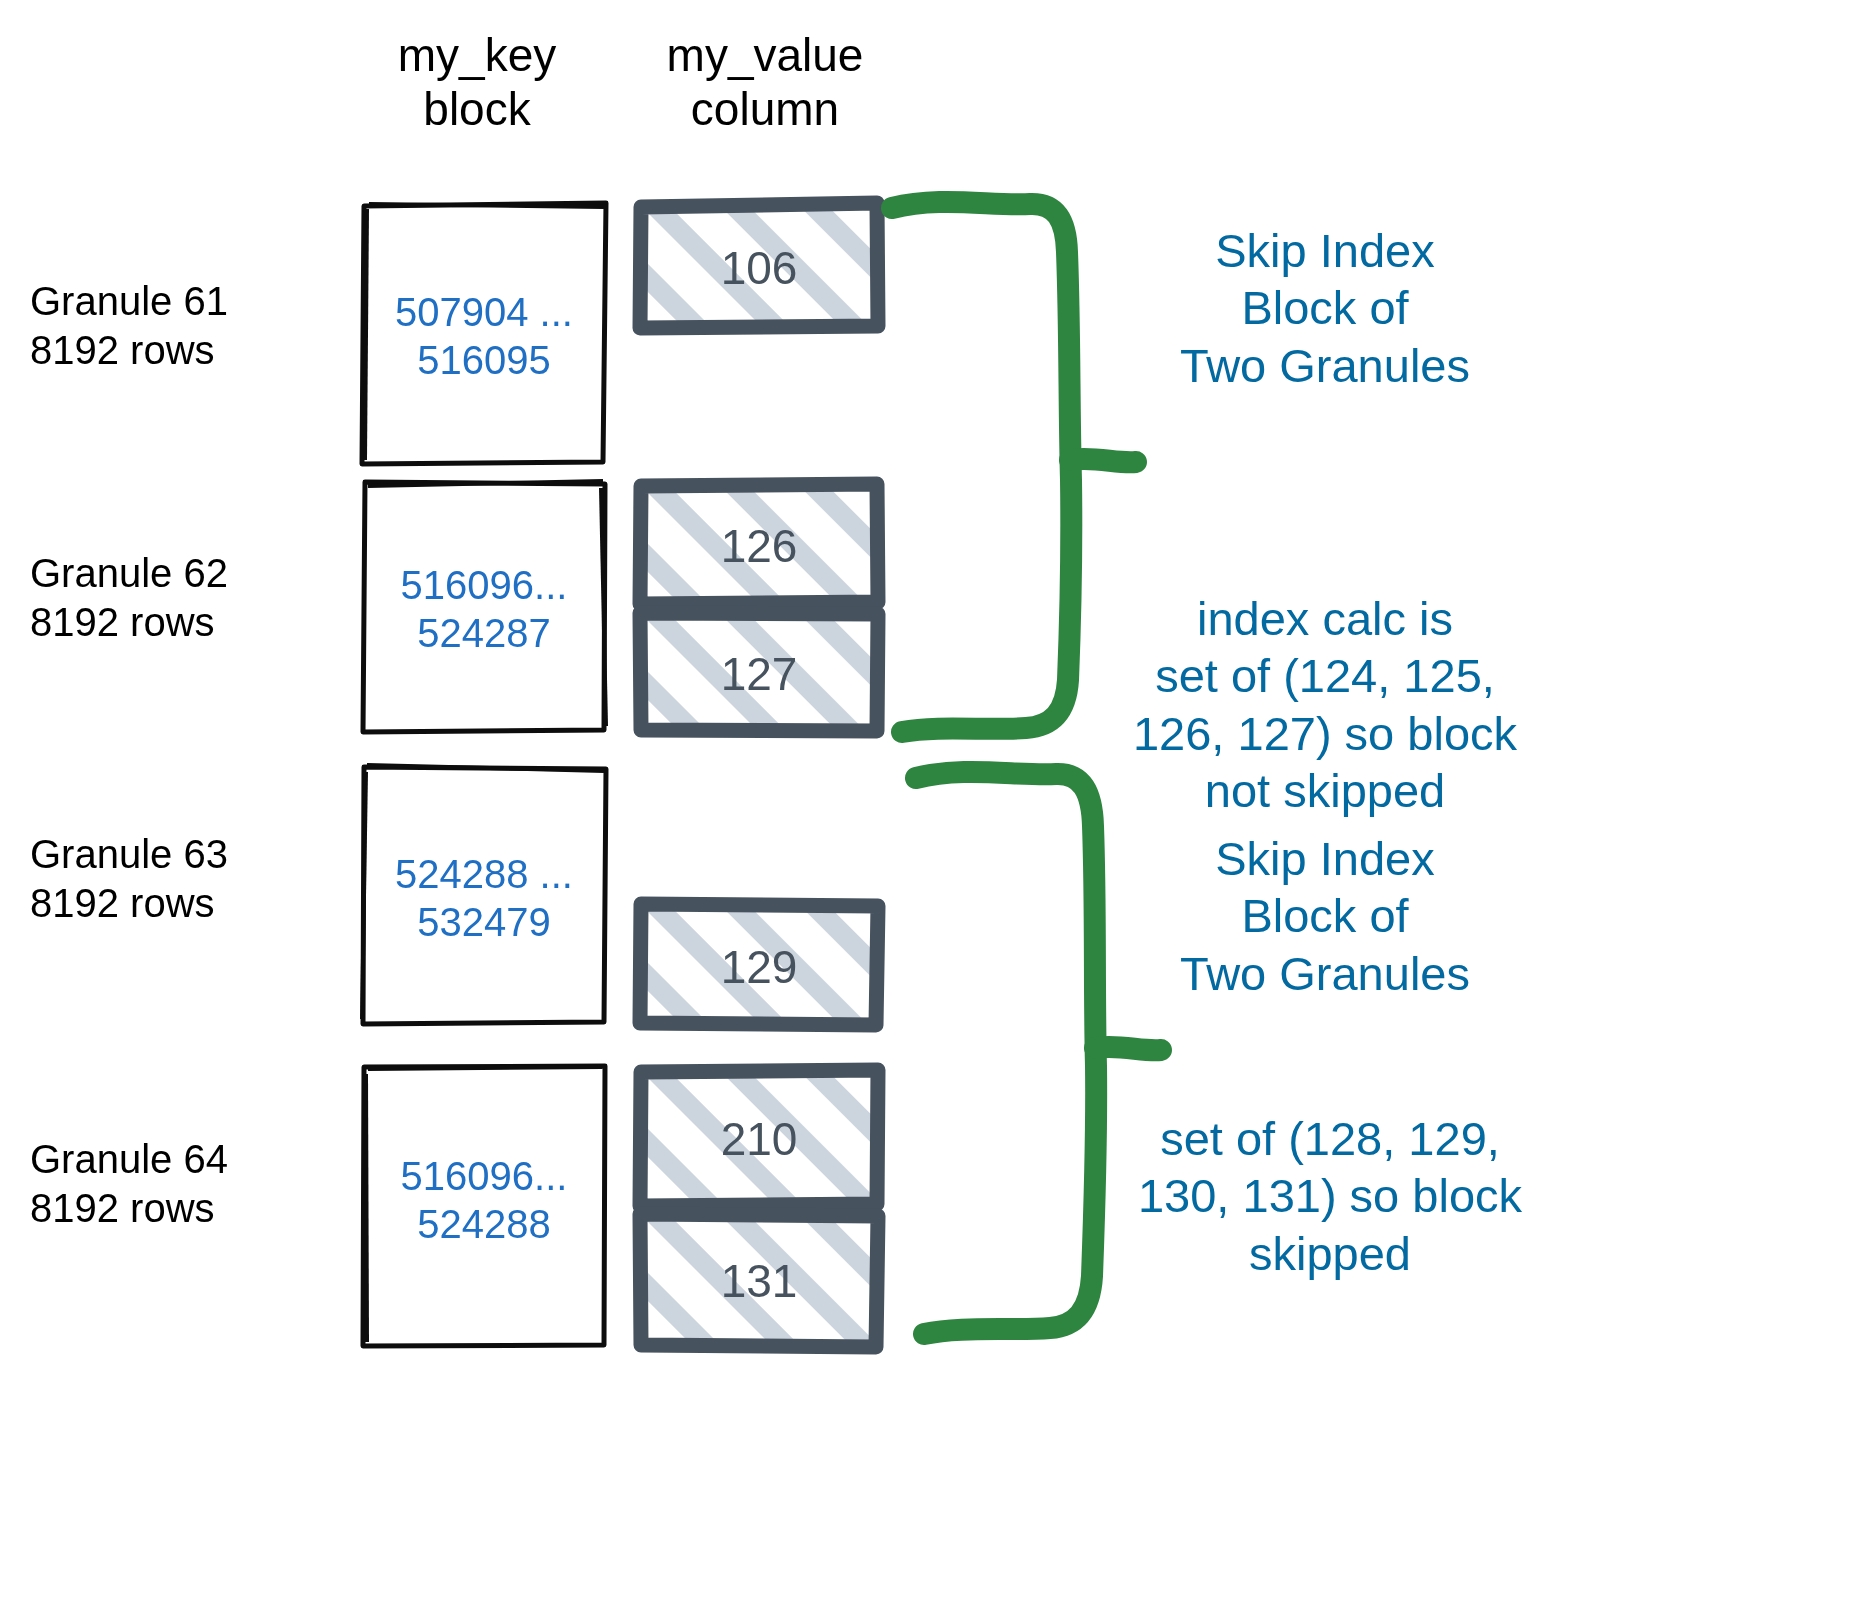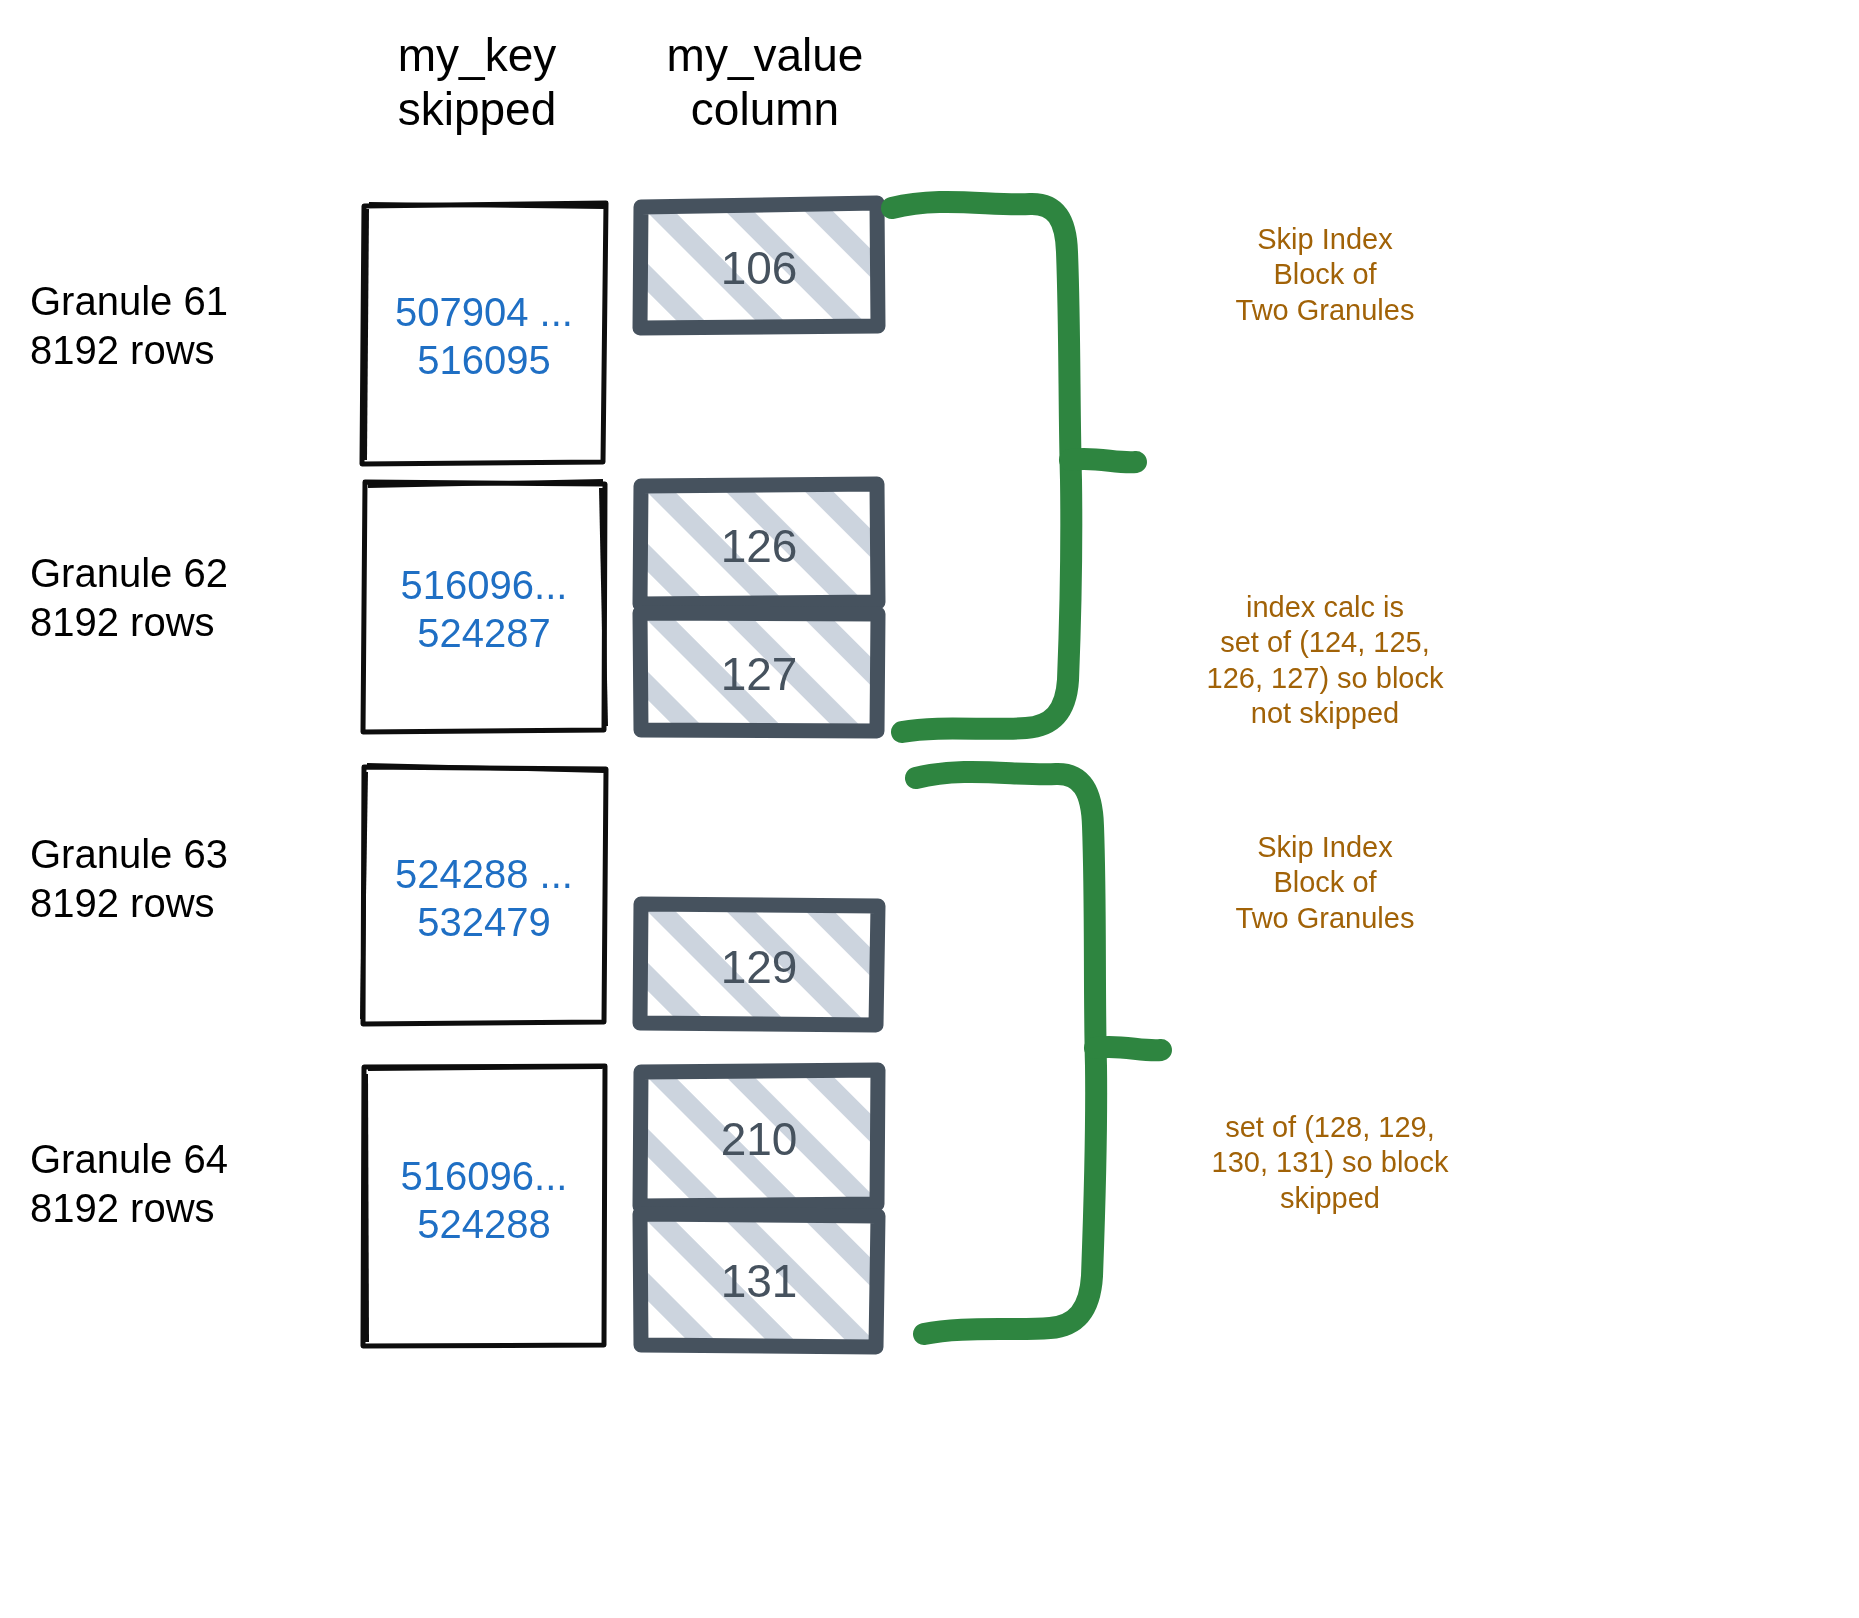--- a/index.html
+++ b/index.html
@@ -93,22 +93,22 @@
     text-align: center;
     font-size: 46px;
     color: #46525e;
     line-height: 1;
   }
   .val-text.danger { color: #cf2b28; }
 
   
   .note {
     position: absolute;
-    color: #a16207;
-    font-size: 29px;
+    color: #0369a1;
+    font-size: 47px;
     line-height: 1.22;
     text-align: center;
     white-space: pre-line;
   }
 
   .bracket-svg {
     position: absolute;
     overflow: visible;
   }
 </style>
@@ -120,21 +120,21 @@
   <svg width="0" height="0" style="position:absolute">
     <defs>
       <pattern id="hatch" patternUnits="userSpaceOnUse" width="56" height="56" patternTransform="rotate(-45)">
         <rect width="56" height="56" fill="#ffffff"></rect>
         <rect x="0" y="0" width="20" height="56" fill="#ccd4de"></rect>
       </pattern>
     </defs>
   </svg>
 
   <div class="col-header" id="hdr-key">my_key
-skipped</div>
+block</div>
   <div class="col-header" id="hdr-value">my_value
 column</div>
 
   <div class="granule-label" style="top:277px">Granule 61
 8192 rows</div>
 
   <div class="key-box" style="top:200px; height:265px">
     <svg class="sketch-rect" viewBox="0 0 248 265" preserveAspectRatio="none">
       <path d="M4,6 L246,3 L243,262 L2,264 Z" fill="#ffffff" stroke="#0d0d0d" stroke-width="5" stroke-linejoin="round"></path>
       <path d="M9,4 L244,7" fill="none" stroke="#0d0d0d" stroke-width="4"></path>

